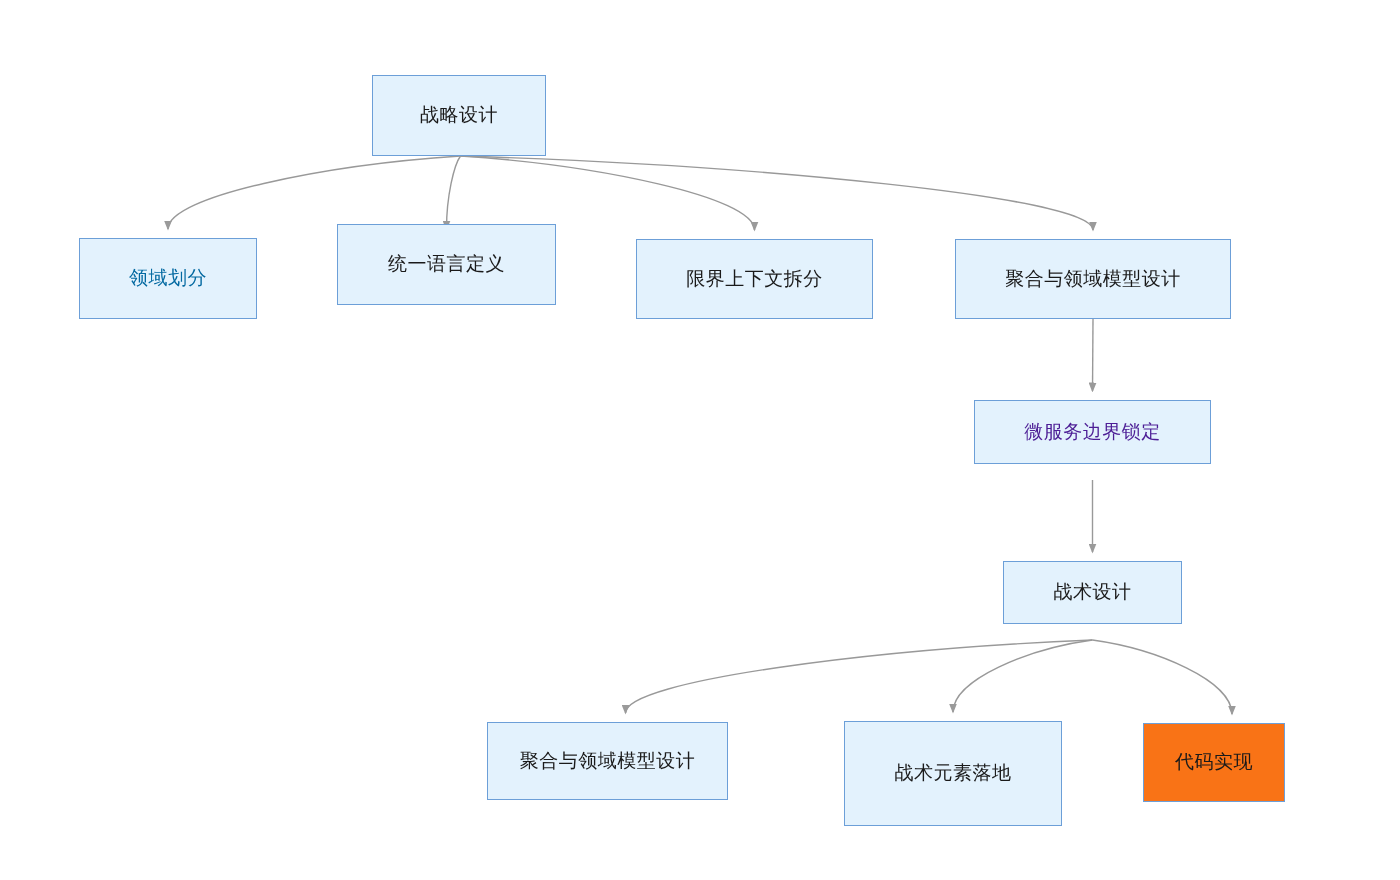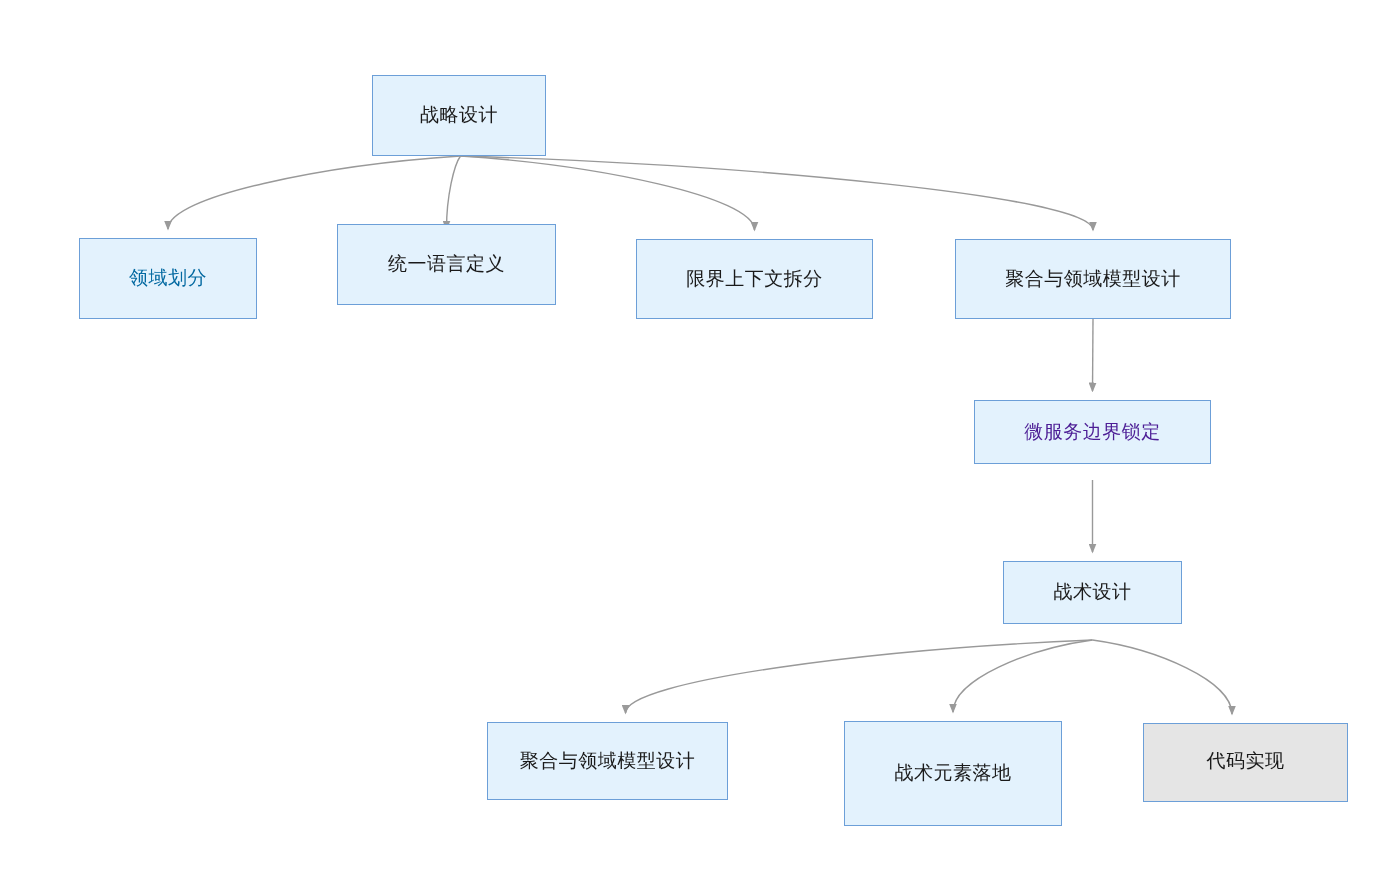--- a/index.html
+++ b/index.html
@@ -92,18 +92,18 @@
       </div>
       <div class="node" style="left: 1003px; top: 561px; width: 179px; height: 63px; background: rgb(227, 242, 253); border-color: rgb(108, 159, 216); color: rgb(26, 26, 26);">
         <span class="node-label">战术设计</span>
       </div>
       <div class="node" style="left: 487px; top: 722px; width: 241px; height: 78px; background: rgb(227, 242, 253); border-color: rgb(108, 159, 216); color: rgb(26, 26, 26);">
         <span class="node-label">聚合与领域模型设计</span>
       </div>
       <div class="node" style="left: 844px; top: 721px; width: 218px; height: 105px; background: rgb(227, 242, 253); border-color: rgb(108, 159, 216); color: rgb(26, 26, 26);">
         <span class="node-label">战术元素落地</span>
       </div>
-      <div class="node" style="left: 1143px; top: 723px; width: 205px; height: 79px; background: #e5e5e5; border-color: rgb(108, 159, 216); color: rgb(26, 26, 26); font-family: Liberation Mono, monospace;">
+      <div class="node" style="left: 1143px; top: 723px; width: 142px; height: 79px; background: #f97316; border-color: rgb(108, 159, 216); color: rgb(26, 26, 26);">
         <span class="node-label">代码实现</span>
       </div>
     </div>
 
 </div>
 
 </body></html>

